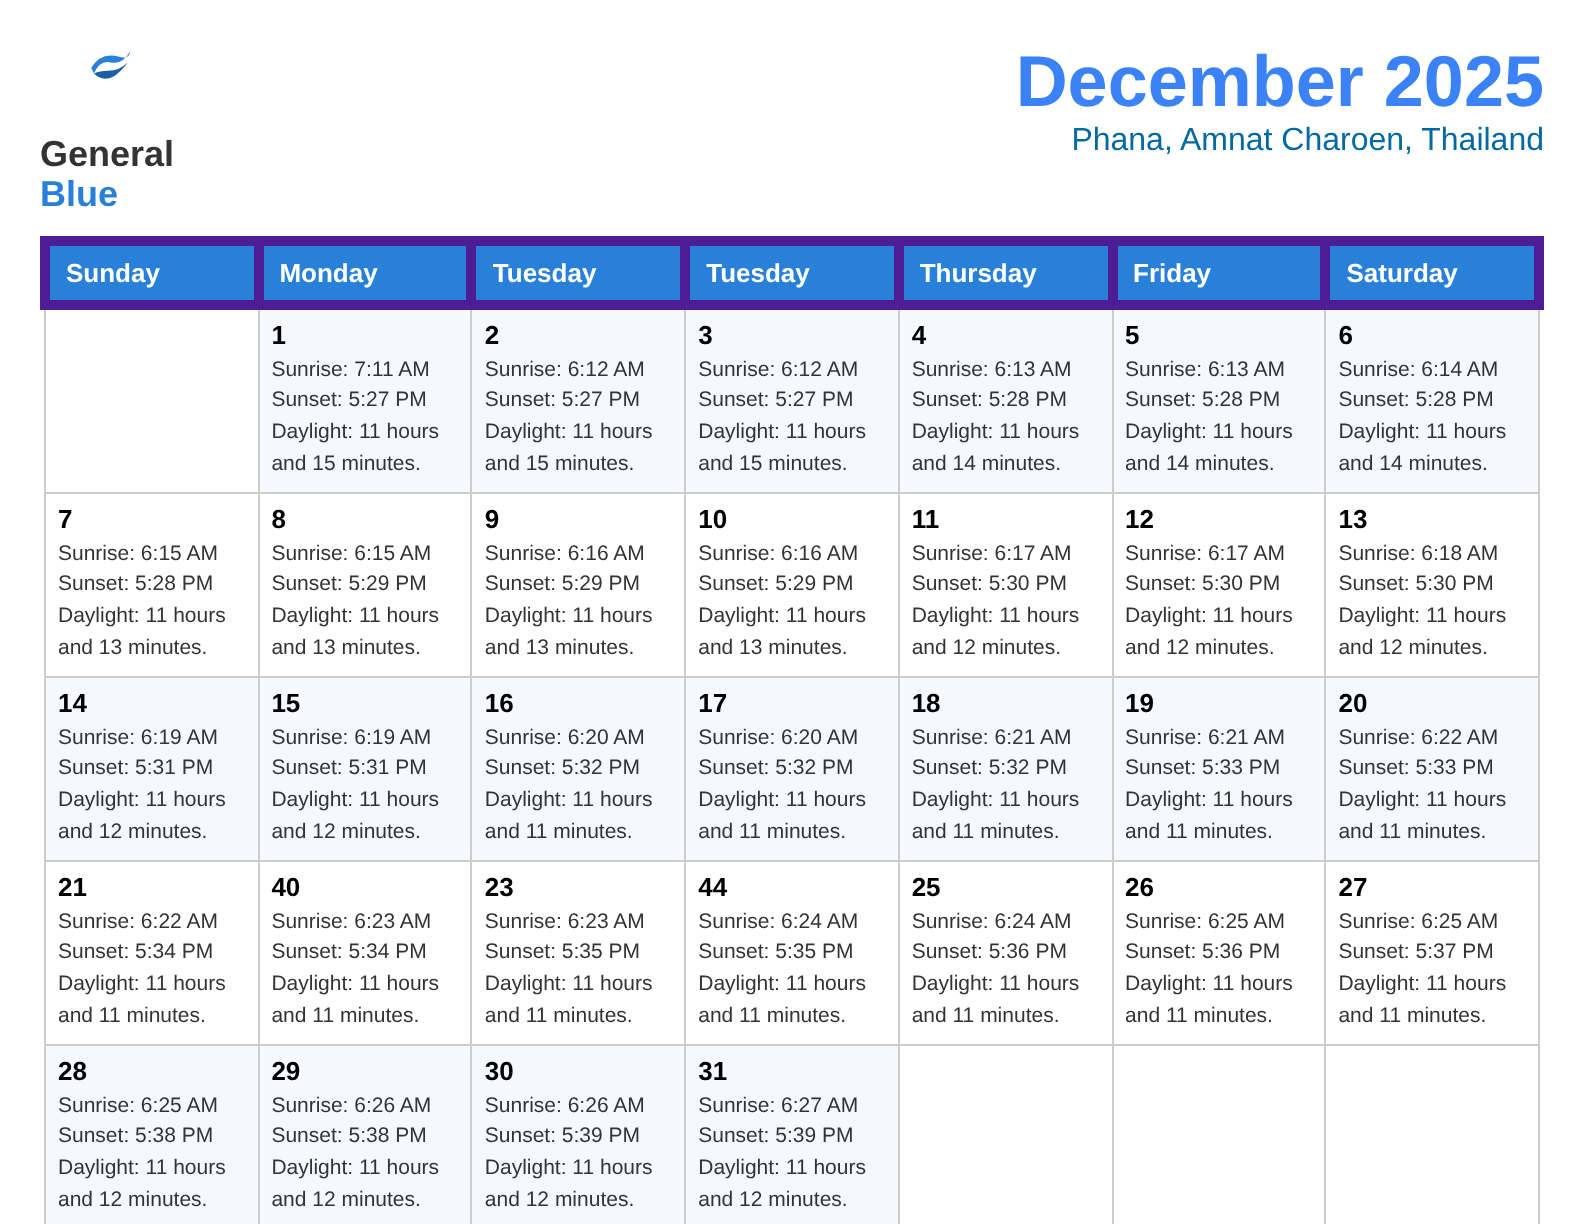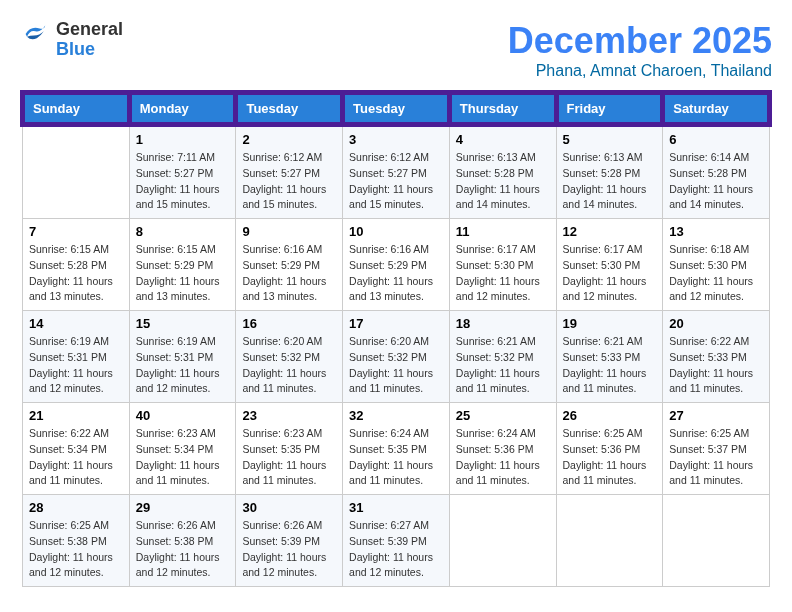--- a/index.html
+++ b/index.html
@@ -11,21 +11,23 @@
       padding: 20px;
     }
     .header {
       display: flex;
       justify-content: space-between;
       align-items: flex-start;
       margin-bottom: 10px;
     }
     .logo {
       display: flex;
-      gap: 8px;
+      align-items: center;
+      gap: 20px;
+      flex-direction: column;
     }
     .logo-text {
       font-size: 18px;
       font-weight: bold;
       line-height: 1.1;
     }
     .logo-general { color: #333; }
     .logo-blue { color: #2980d9; }
     .logo-bird {
       width: 28px;
@@ -304,21 +306,21 @@
         </td>
         <td>
           <span class="day-num">23</span>
           <div class="day-info">
             <span>Sunrise: 6:23 AM</span><br>
             <span>Sunset: 5:35 PM</span><br>
             <span>Daylight: 11 hours and 11 minutes.</span>
           </div>
         </td>
         <td>
-          <span class="day-num">32</span>
+          <span class="day-num">44</span>
           <div class="day-info">
             <span>Sunrise: 6:24 AM</span><br>
             <span>Sunset: 5:35 PM</span><br>
             <span>Daylight: 11 hours and 11 minutes.</span>
           </div>
         </td>
         <td>
           <span class="day-num">25</span>
           <div class="day-info">
             <span>Sunrise: 6:24 AM</span><br>

